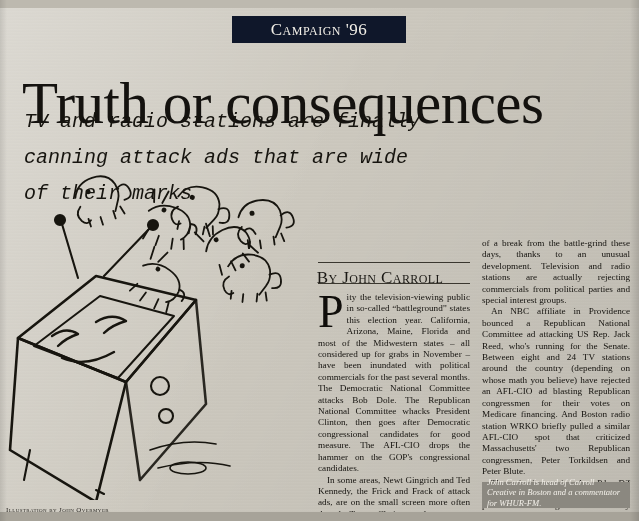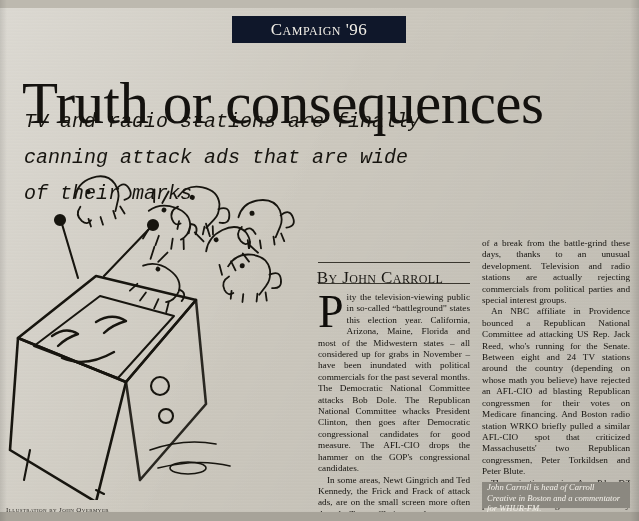--- a/index.html
+++ b/index.html
@@ -149,21 +149,21 @@
     margin-top: 8px;
   }
   .tagbox {
     position: absolute;
     left: 482px;
     top: 482px;
     width: 148px;
     height: 26px;
     background: #8b8880;
     display: flex;
-    align-items: flex-start;
+    align-items: flex-end;
     padding: 0 5px;
     box-sizing: border-box;
   }
   .tagbox span {
     font-style: italic;
     font-size: 8.6px;
     line-height: 10.5px;
     color: #f4f1ea;
   }
   .illo-credit {

